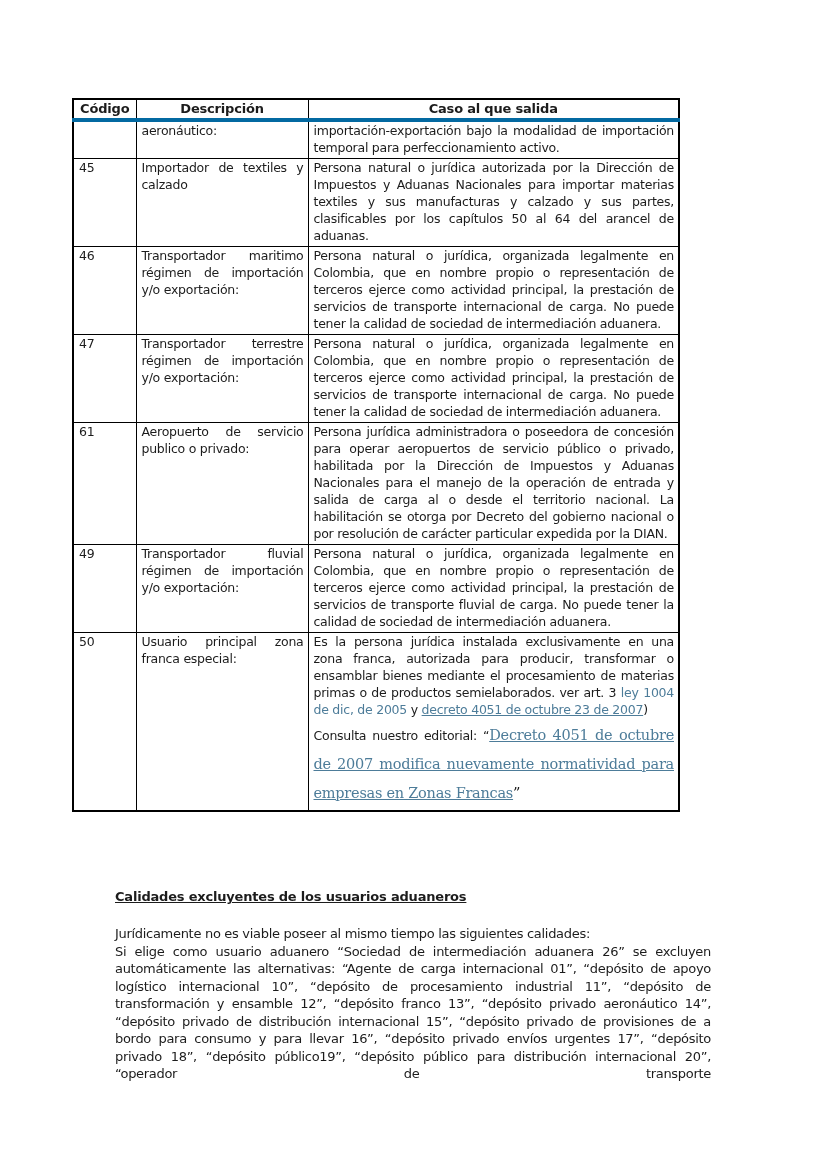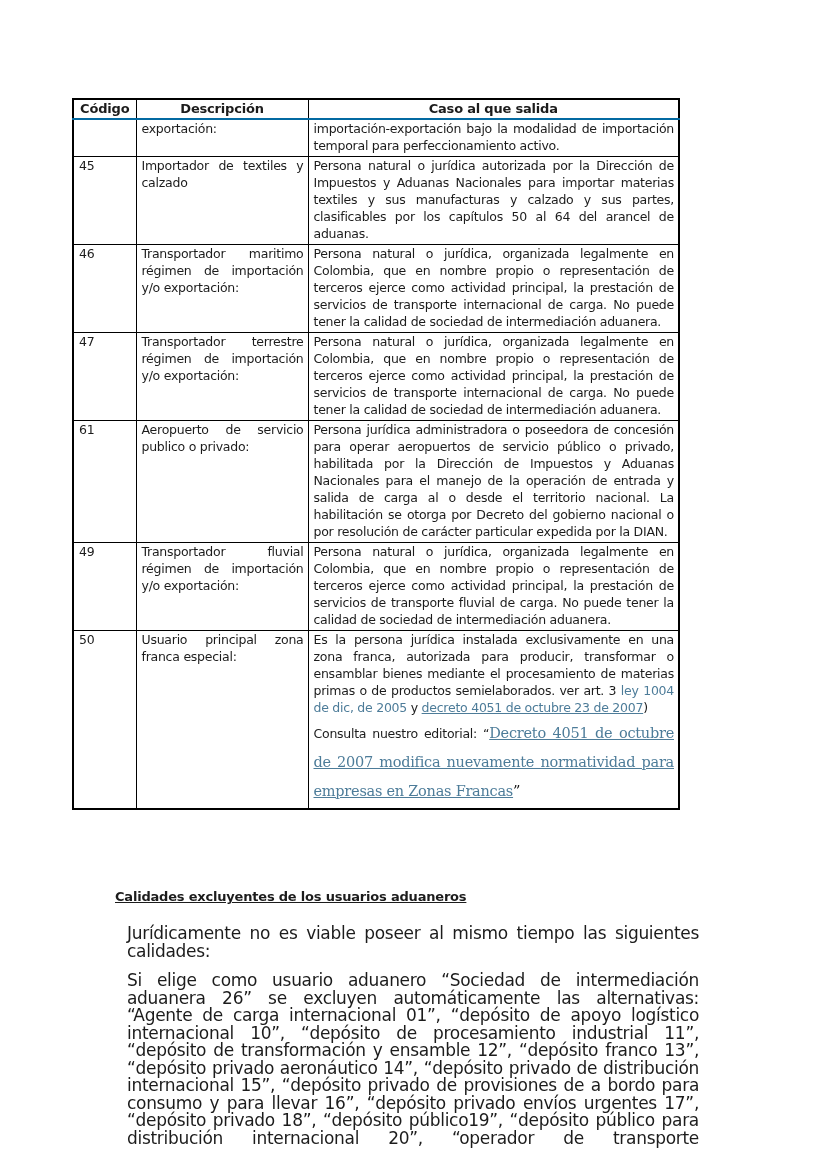--- a/index.html
+++ b/index.html
@@ -26,21 +26,21 @@
     border: 1px solid #000;
     vertical-align: top;
     overflow: hidden;
   }
   .aduanero-table th {
     font-size: 13px;
     font-weight: bold;
     text-align: center;
     padding: 1px 2px 2px 2px;
     letter-spacing: -0.2px;
-    border-bottom: 2px solid #0369a1;
+    border-bottom: 4px solid #0369a1;
   }
   .aduanero-table td {
     font-size: 12.5px;
     line-height: 17px;
     letter-spacing: -0.25px;
     padding: 0 4px 2px 5px;
   }
   td.cell-codigo { text-align: left; }
   td.cell-descripcion { text-align: justify; }
   td.cell-caso .para { text-align: justify; }
@@ -67,22 +67,22 @@
     width: 596px;
   }
   .section-heading {
     font-size: 13px;
     font-weight: bold;
     text-decoration: underline;
     margin: 0 0 21px 0;
     letter-spacing: -0.2px;
   }
   .section p {
-    margin: 12px;
-    font-size: 17px;
+    margin: 0;
+    font-size: 13px;
     line-height: 17.5px;
     letter-spacing: -0.3px;
     text-align: justify;
   }
   .section p.justify-last { text-align-last: justify; }
 </style>
 </head>
 <body style="background: rgb(255, 255, 255);">
 
 <div class="page" style="color: rgb(28, 28, 28);">
@@ -96,21 +96,21 @@
     <thead>
       <tr>
         <th>Código</th>
         <th>Descripción</th>
         <th>Caso al que salida</th>
       </tr>
     </thead>
     <tbody>
         <tr>
           <td class="cell-codigo"></td>
-          <td class="cell-descripcion">exportación:</td>
+          <td class="cell-descripcion">aeronáutico:</td>
           <td class="cell-caso">
             <div class="para"><span class="seg seg-plain">importación-exportación bajo la modalidad de importación temporal para perfeccionamiento activo.</span></div>
           </td>
         </tr>
         <tr>
           <td class="cell-codigo">45</td>
           <td class="cell-descripcion">Importador de textiles y calzado</td>
           <td class="cell-caso">
             <div class="para"><span class="seg seg-plain">Persona natural o jurídica autorizada por la Dirección de Impuestos y Aduanas Nacionales para importar materias textiles y sus manufacturas y calzado y sus partes, clasificables por los capítulos 50 al 64 del arancel de aduanas.</span></div>
           </td>

